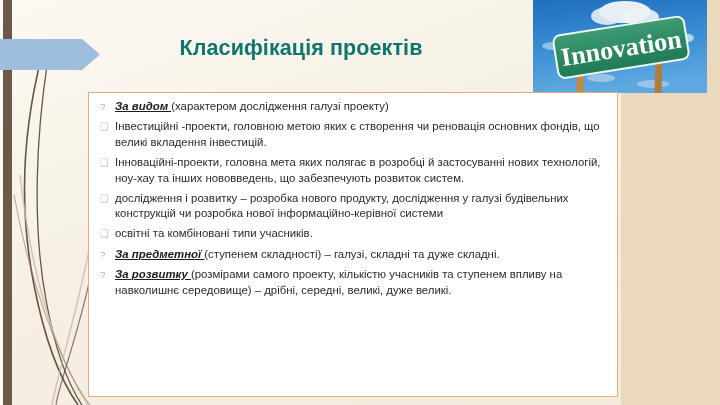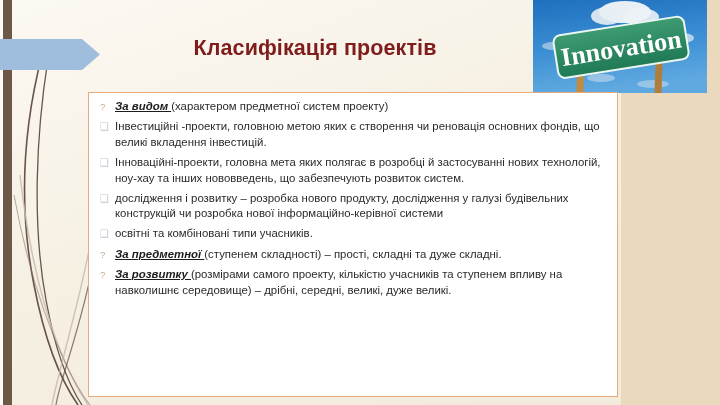--- a/index.html
+++ b/index.html
@@ -61,27 +61,27 @@
   .arrow {
     position: absolute;
     left: 0px;
     top: 39px;
     width: 100px;
     height: 31px;
   }
   
   .title {
     position: absolute;
-    left: 105px;
+    left: 91px;
     top: 36px;
     width: 420px;
     text-align: center;
     font-size: 21.5px;
     font-weight: bold;
-    color: #7f1d1d;
+    color: #0f766e;
     letter-spacing: 0.1px;
     line-height: 1.15;
     white-space: nowrap;
   }
   
   .photo {
     position: absolute;
     left: 533px;
     top: 0px;
     width: 174px;
@@ -200,21 +200,21 @@
         <text x="88" y="57" font-family="'Liberation Serif', serif" font-size="26" font-weight="bold" fill="#FFFFFF" text-anchor="middle">Innovation</text>
       </g>
     </svg>
   </div>
 
   <div class="content-box">
     <ul class="bullets">
 
       <li class="bullet level1">
         <span class="marker">?</span>
-        <span class="btext"><span class="lead">За видом </span><span>(характером предметної систем проекту)</span></span>
+        <span class="btext"><span class="lead">За видом </span><span>(характером дослідження галузі проекту)</span></span>
       </li>
 
       <li class="bullet level2">
         <span class="marker">❑</span>
         <span class="btext">Інвестиційні -проекти, головною метою яких є створення чи реновація основних фондів, що великі вкладення інвестицій.</span>
       </li>
 
       <li class="bullet level2">
         <span class="marker">❑</span>
         <span class="btext">Інноваційні-проекти, головна мета яких полягає в розробці й застосуванні нових технологій, ноу-хау та інших нововведень, що забезпечують розвиток систем.</span>
@@ -225,21 +225,21 @@
         <span class="btext">дослідження і розвитку – розробка нового продукту, дослідження у галузі будівельних конструкцій чи розробка нової інформаційно-керівної системи</span>
       </li>
 
       <li class="bullet level2">
         <span class="marker">❑</span>
         <span class="btext">освітні та комбіновані типи учасників.</span>
       </li>
 
       <li class="bullet level1">
         <span class="marker">?</span>
-        <span class="btext"><span class="lead">За предметної </span><span>(ступенем складності) – прості, складні та дуже складні.</span></span>
+        <span class="btext"><span class="lead">За предметної </span><span>(ступенем складності) – галузі, складні та дуже складні.</span></span>
       </li>
 
       <li class="bullet level1">
         <span class="marker">?</span>
         <span class="btext"><span class="lead">За розвитку </span><span>(розмірами самого проекту, кількістю учасників та ступенем впливу на навколишнє середовище) – дрібні, середні, великі, дуже великі.</span></span>
       </li>
 
     </ul>
   </div>
 

